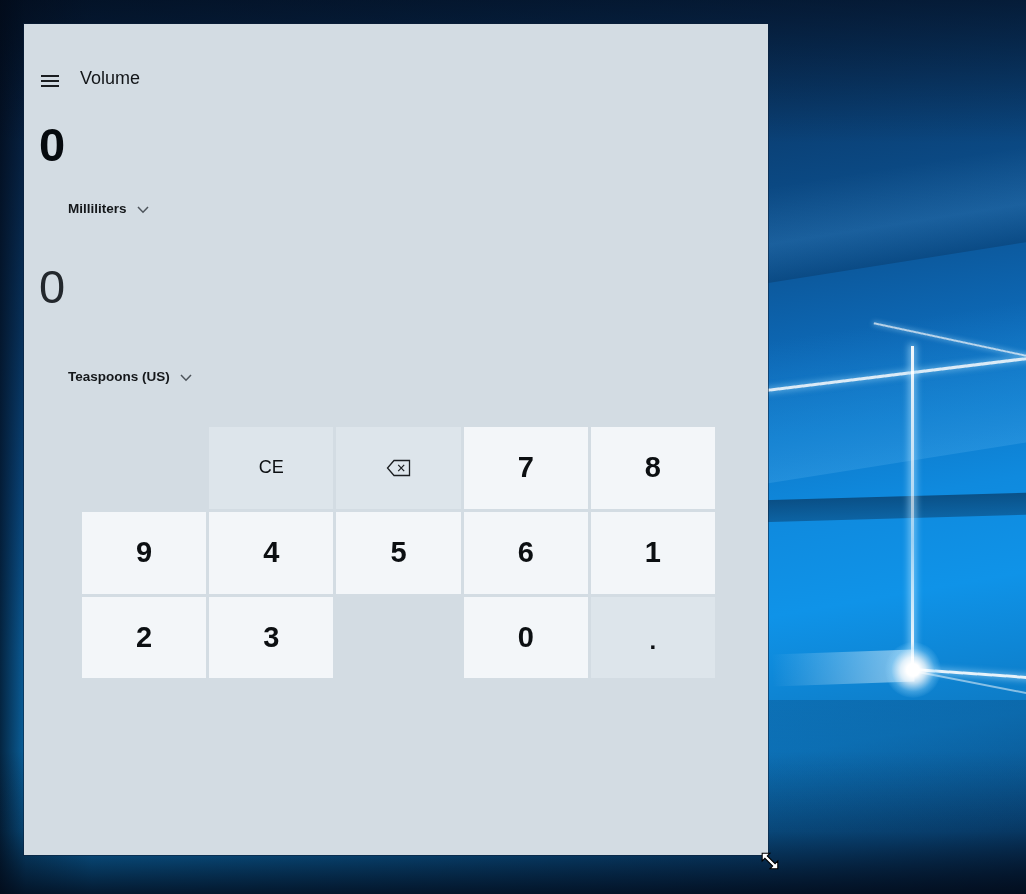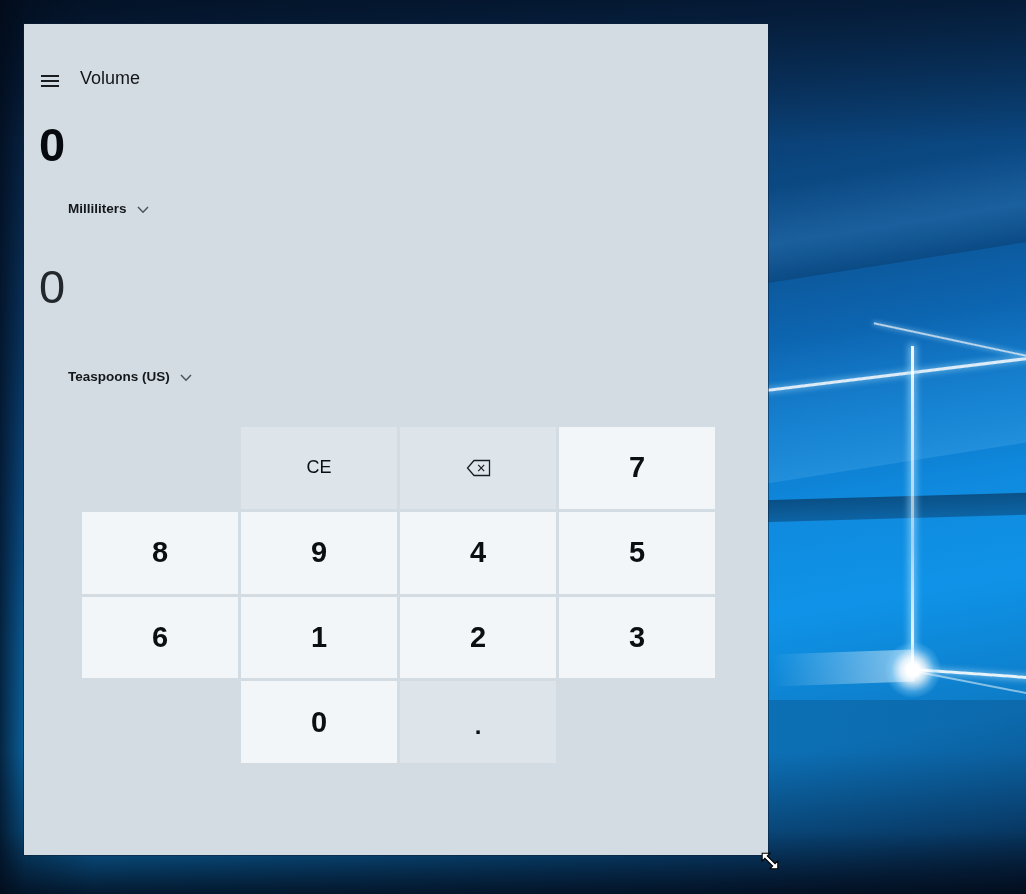--- a/index.html
+++ b/index.html
@@ -61,21 +61,21 @@
 
   .unit-row { position:absolute; left:16px; display:flex; align-items:center; gap:10px;
     background:transparent; border:none; font-family:inherit;padding-left:28px; }
   .unit-from { top:177px; }
   .unit-to   { top:317px;margin-top:28px; }
   .unit-label { font-size:13.5px; font-weight:700; color:#14171a; }
   .chev { margin-top:2px; }
 
   
   .keypad { position:absolute; left:58px; top:403px; width:633px; height:421px;
-    display:grid; grid-template-columns:repeat(4,1fr); grid-template-rows:repeat(5,1fr); gap:3px; }
+    display:grid; grid-template-columns:repeat(5,1fr); grid-template-rows:repeat(5,1fr); gap:3px; }
   .key { display:flex; align-items:center; justify-content:center; border:none; font-family:inherit;
     color:#0c0f12; cursor:default; }
   .key-digit { background:#f3f6f9; font-size:29px; font-weight:600; }
   .key-func  { background:#dde5eb; font-size:18px; font-weight:400; }
   .key-empty { background:transparent; }
   .key-dot   { font-size:24px; font-weight:700; padding-top:8px; }
 
   
   .resize-cursor { position:absolute; left:758px; top:849px; }
 </style>

